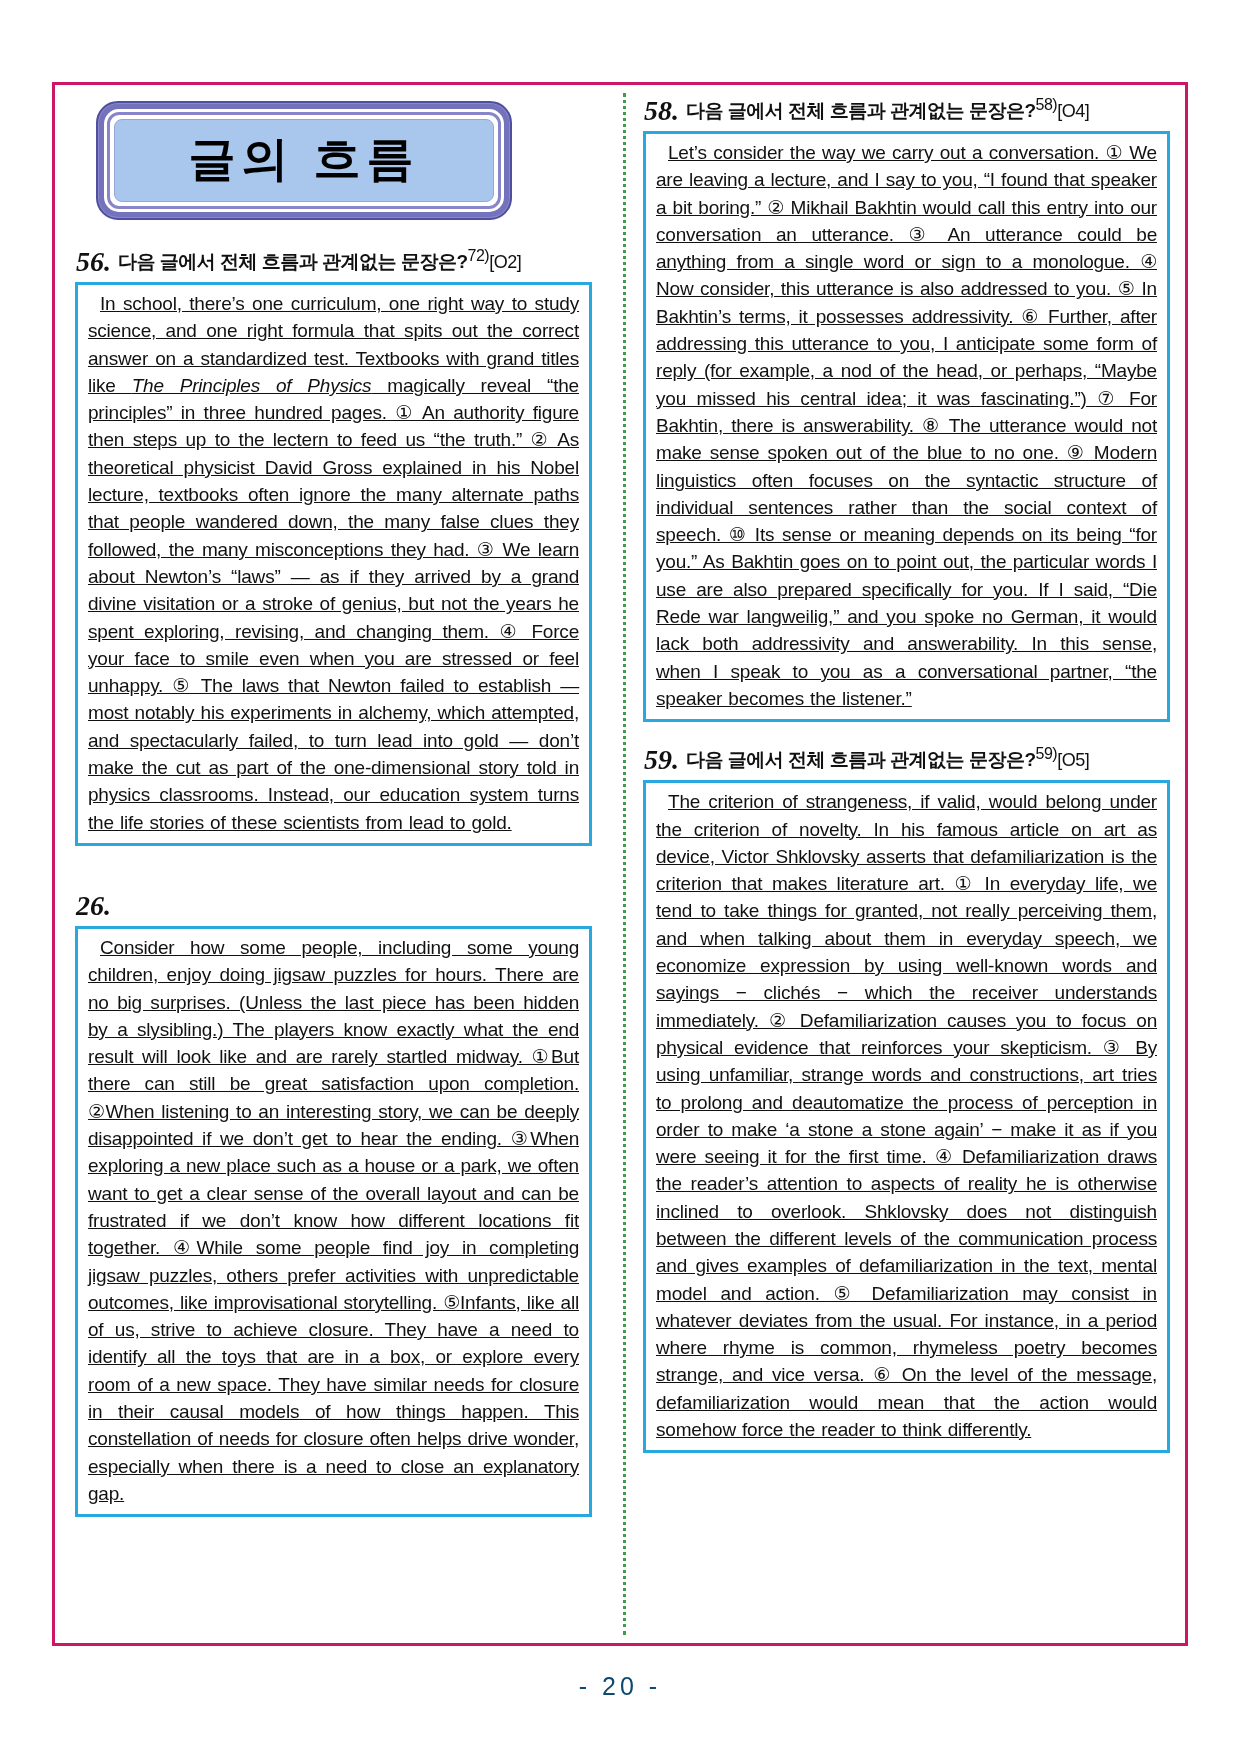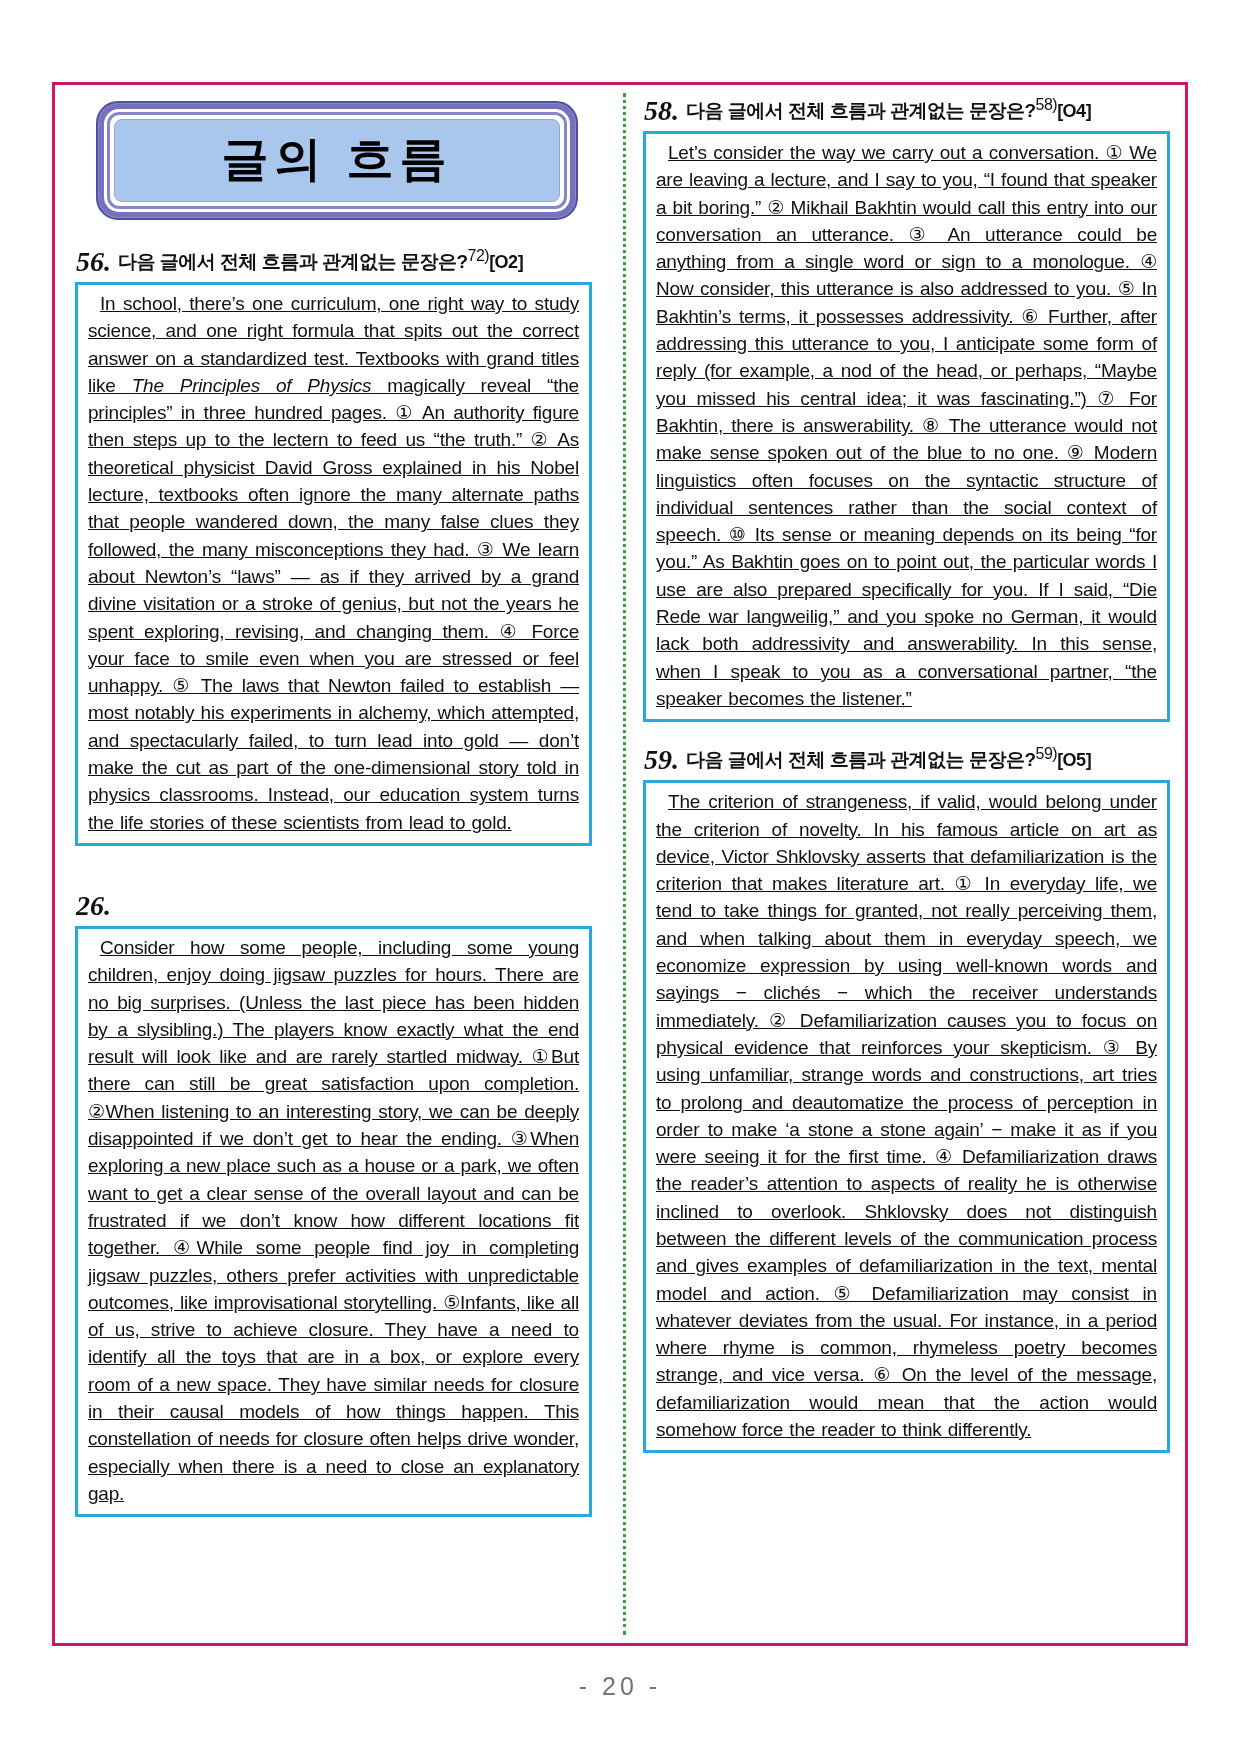--- a/index.html
+++ b/index.html
@@ -26,21 +26,21 @@
     width: 0;
     border-left: 3px dotted #3c9e46;
   }
 
   .col { position: absolute; top: 16px; }
   .col-left  { left: 20px;  width: 517px; }
   .col-right { left: 588px; width: 527px; top: 12px; }
 
   
   .title-outer {
-    width: 482px; margin-left: 21px;
+    width: 416px; margin-left: 21px;
     background: #7472bd;
     border: 2px solid #504f9f;
     border-radius: 22px;
     padding: 6px;
     box-shadow: 0 0 0 1px #8a88c9 inset;
   }
   .title-mid { background: #ffffff; border-radius: 15px; padding: 3px; }
   .title-mid2 { border: 3px solid #8886c8; border-radius: 12px; padding: 4px; background: #fff; }
   .title-inner {
     background: #a9c6ec;
@@ -61,21 +61,21 @@
     white-space: nowrap;
   }
   .q-num {
     font-family: "Liberation Serif", "DejaVu Serif", serif;
     font-style: italic; font-weight: bold;
     font-size: 28px; line-height: 1;
     margin-right: 7px;
   }
   .q-prompt { font-weight: bold; font-size: 19px; letter-spacing: -0.5px; }
   .q-sup { font-size: 16px; font-weight: normal; vertical-align: super; line-height: 0; }
-  .q-code { font-weight: bold; font-size: 18px; }
+  .q-code { font-weight: normal; font-size: 18px; }
 
   .passage-box {
     border: 3px solid #29a8e0;
     background: #fff;
     padding: 5px 10px 7px 10px;
   }
   .passage {
     font-size: 19px;
     line-height: 27.3px;
     text-align: justify;
@@ -88,21 +88,21 @@
 
   .q57 { margin-top: 46px; }
   .q59 { margin-top: 24px; }
 
   .footer {
     position: absolute;
     left: 0; right: 0; top: 1672px;
     text-align: center;
     font-size: 25px;
     letter-spacing: 4px;
-    color: #737373;
+    color: #0c4a6e;
   }
 </style>
 </head>
 <body>
 
 <div class="sheet">
   <div class="frame">
 
     <div class="divider"></div>
 

